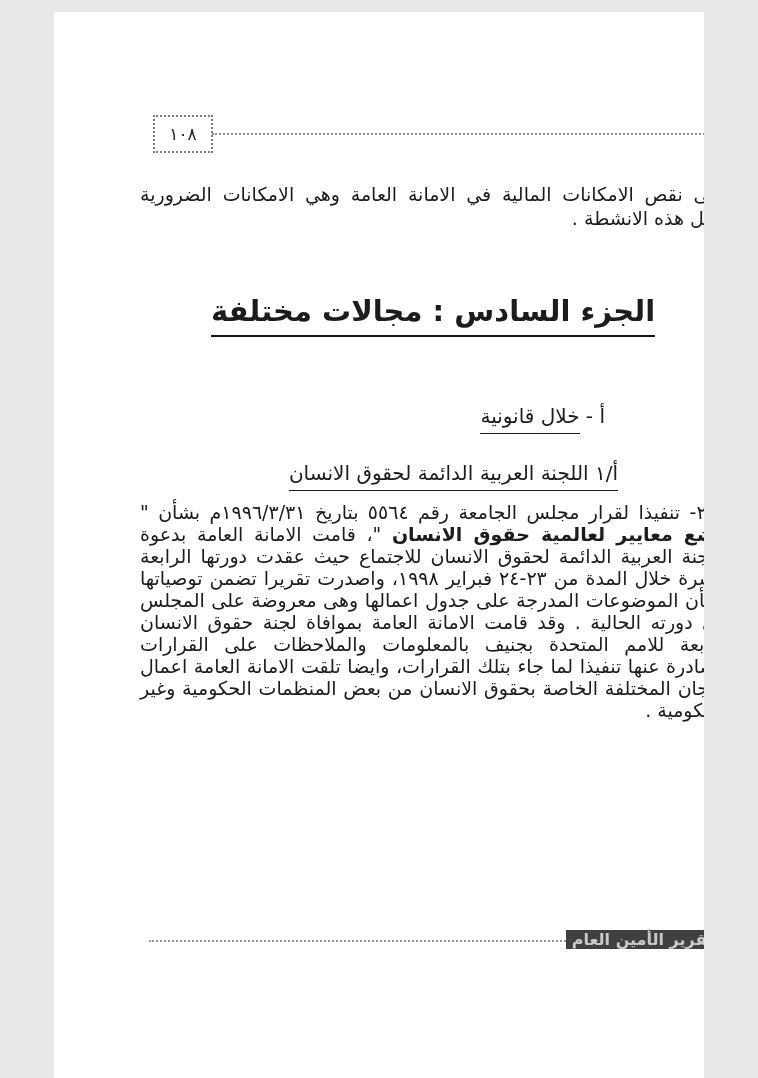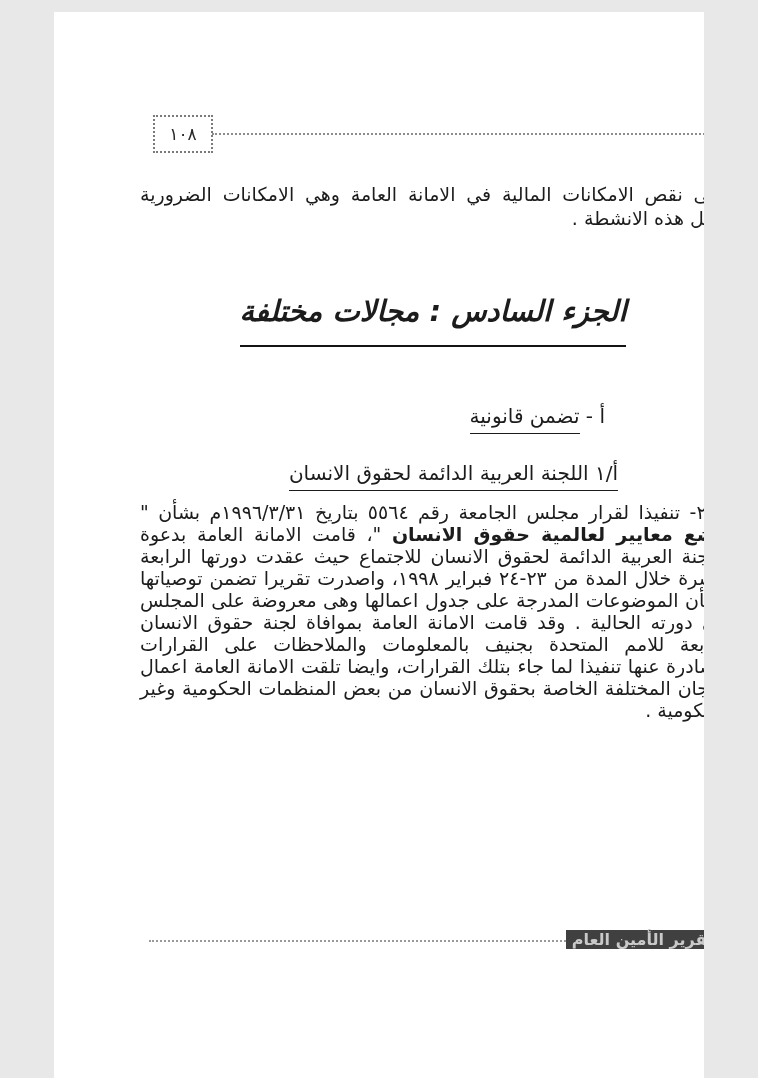--- a/index.html
+++ b/index.html
@@ -57,22 +57,21 @@
     left: 0;
     width: 758px;
     margin: 0;
     text-align: center;
     font-size: 29px;
     font-weight: bold;
     letter-spacing: 0.5px;
   }
   .heading .hd-text {
     border-bottom: 2.5px solid #141414;
-    padding-bottom: 17px;
-    font-style: italic;
+    padding-bottom: 7px;
   }
   .section-line {
     position: absolute;
     top: 392px;
     right: 99px;
     font-size: 20px;
   }
   .subsection-line {
     position: absolute;
     top: 449px;
@@ -127,21 +126,21 @@
 
   <div class="top-rule"></div>
 
   <p class="intro">على نقص الامكانات المالية في الامانة العامة وهي الامكانات الضرورية لمثل هذه الانشطة .</p>
 
   <h1 class="heading">
     <span class="hd-text">الجزء السادس : مجالات مختلفة</span>
   </h1>
 
   <div class="section-line">
-    <span>أ - </span><span class="u">تضمن قانونية</span>
+    <span>أ - </span><span class="u">خلال قانونية</span>
   </div>
 
   <div class="subsection-line">
     <span class="u">أ/١ اللجنة العربية الدائمة لحقوق الانسان</span>
   </div>
 
   <p class="para211">
     <span>٢١١- تنفيذا لقرار مجلس الجامعة رقم ٥٥٦٤ بتاريخ ١٩٩٦/٣/٣١م بشأن " </span><span class="b">وضع معايير لعالمية حقوق الانسان</span><span> "، قامت الامانة العامة بدعوة اللجنة العربية الدائمة لحقوق الانسان للاجتماع حيث عقدت دورتها الرابعة عشرة خلال المدة من ٢٣-٢٤ فبراير ١٩٩٨، واصدرت تقريرا تضمن توصياتها بشأن الموضوعات المدرجة على جدول اعمالها وهى معروضة على المجلس في دورته الحالية . وقد قامت الامانة العامة بموافاة لجنة حقوق الانسان التابعة للامم المتحدة بجنيف بالمعلومات والملاحظات على القرارات الصادرة عنها تنفيذا لما جاء بتلك القرارات، وايضا تلقت الامانة العامة اعمال اللجان المختلفة الخاصة بحقوق الانسان من بعض المنظمات الحكومية وغير الحكومية .</span>
   </p>
 

